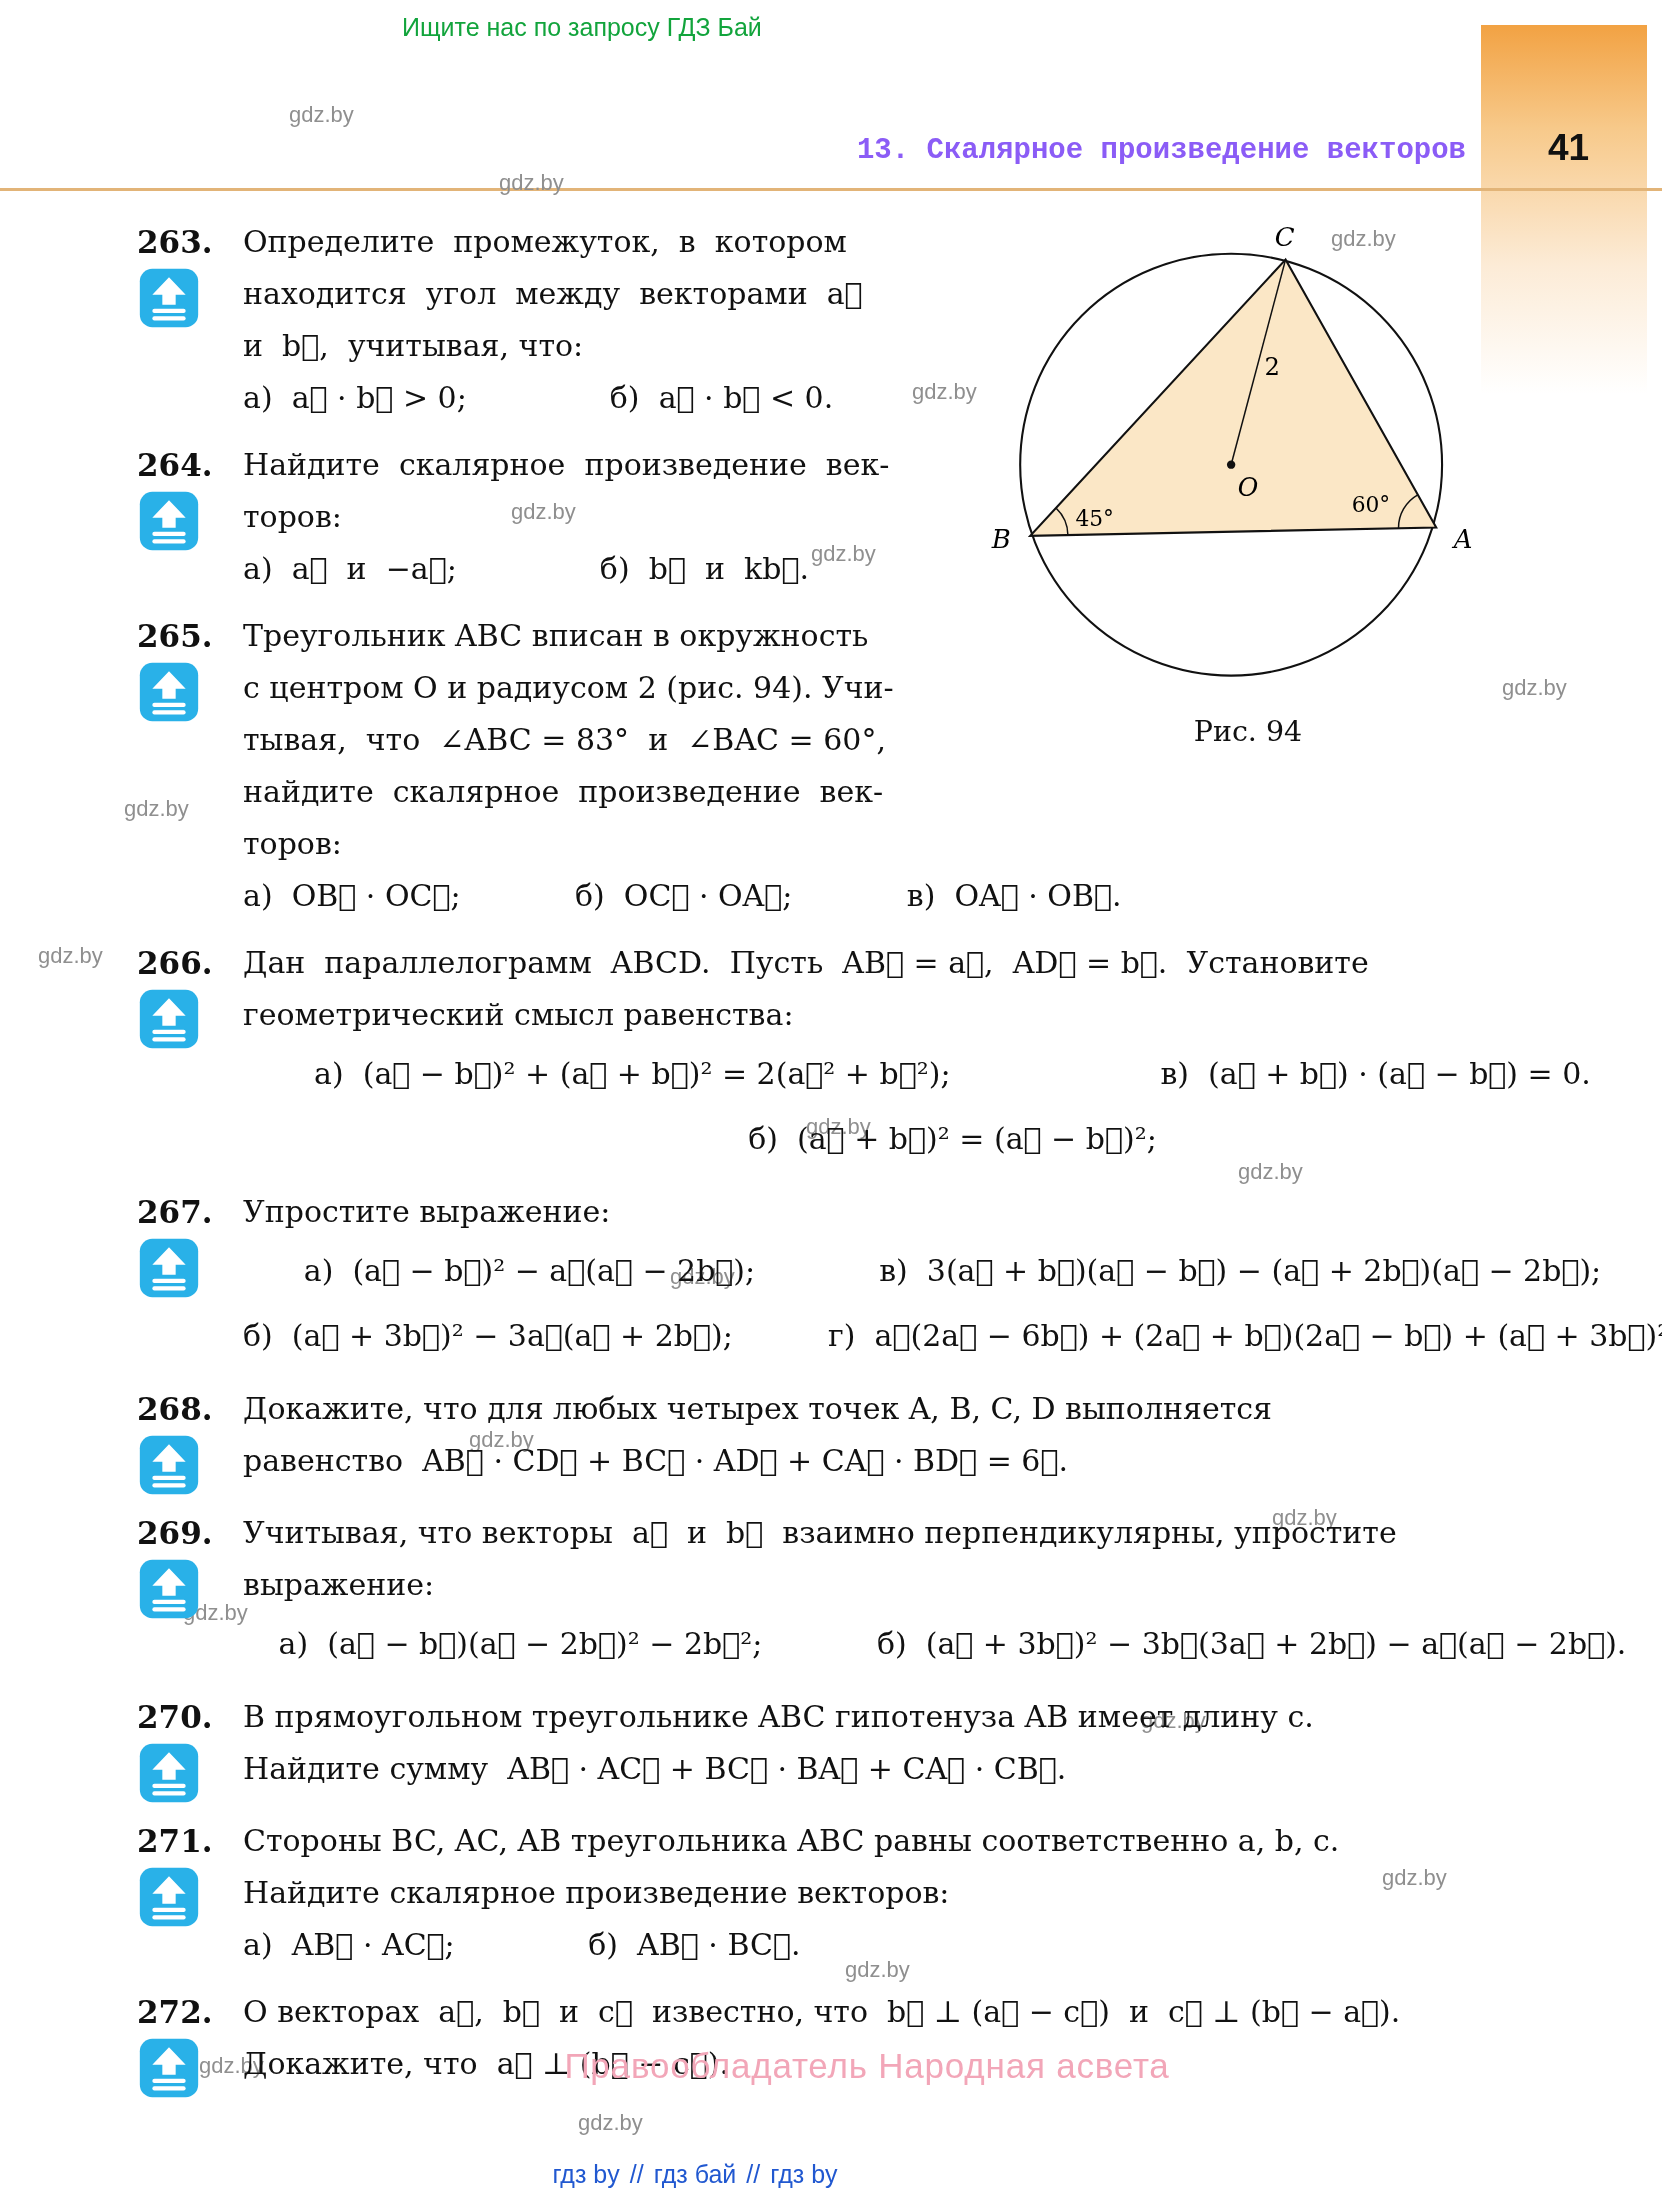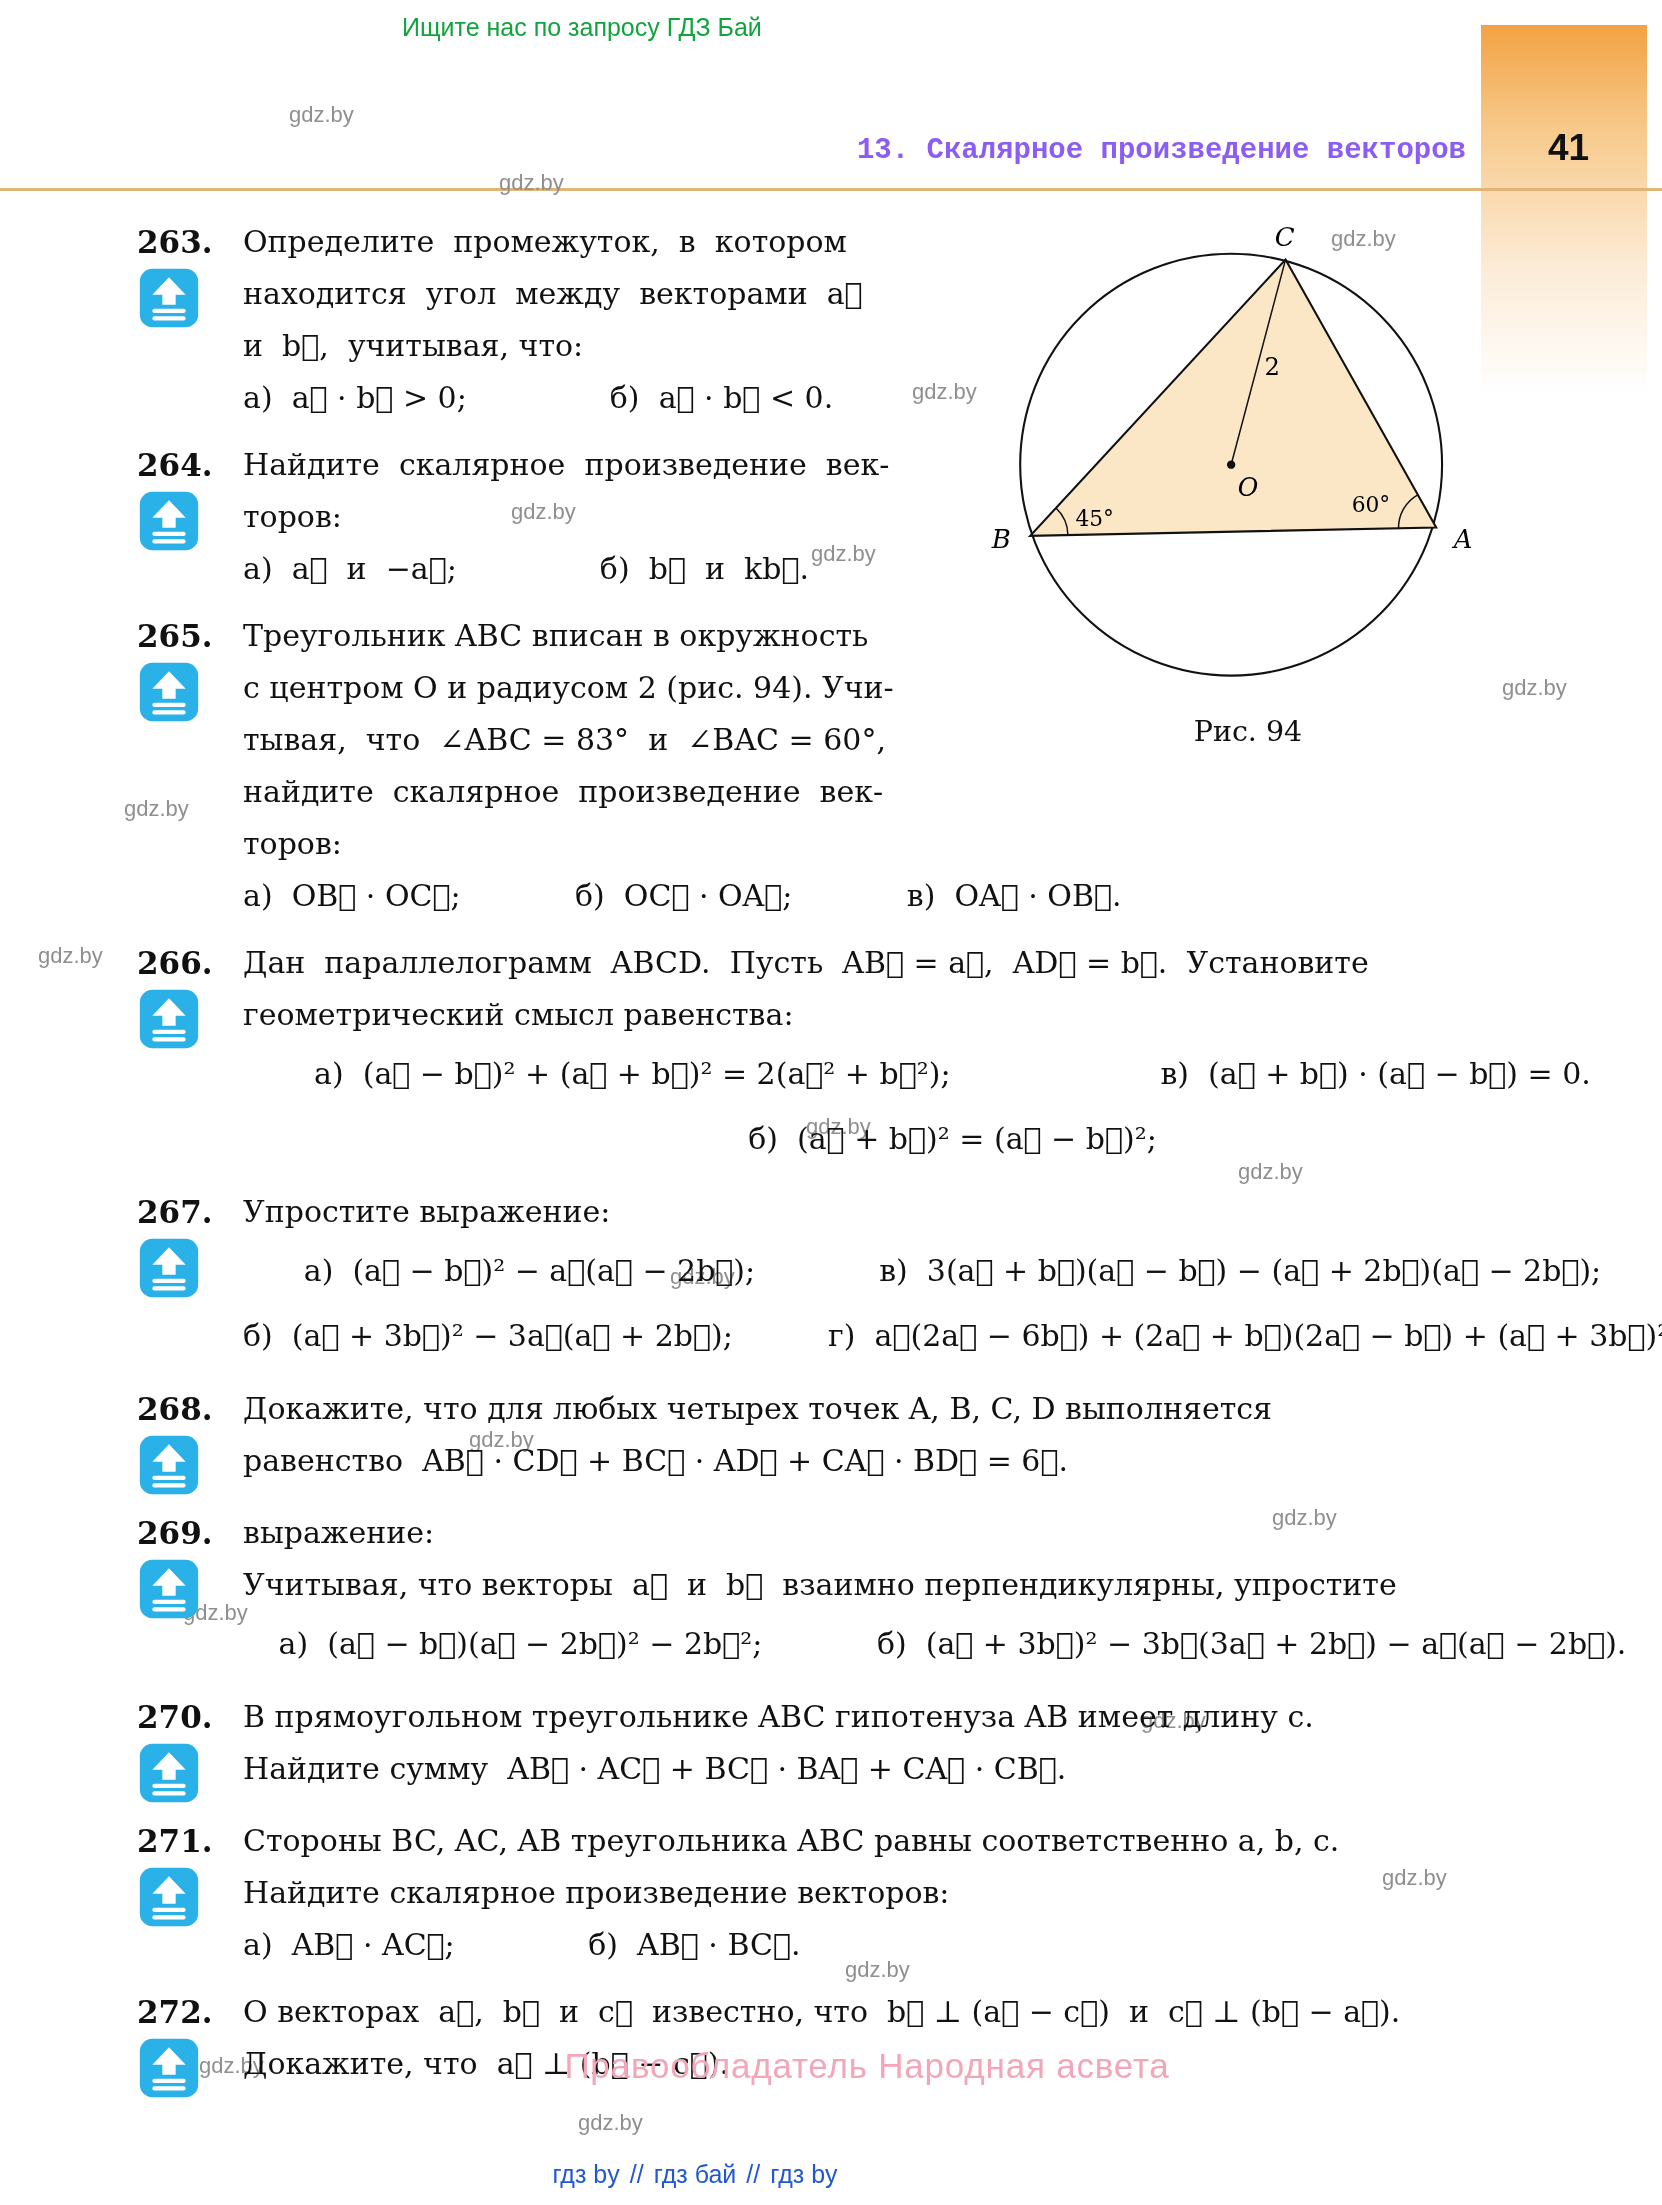--- a/index.html
+++ b/index.html
@@ -206,22 +206,22 @@
     <div class="p-number">269.</div>
     <div class="p-icon">
       <svg width="60" height="60" viewBox="0 0 72 72">
         <rect x="1" y="1" width="70" height="70" rx="15" fill="#29b1e8"></rect>
         <polygon points="36,11 16,32 28,32 28,44 44,44 44,32 56,32" fill="#ffffff"></polygon>
         <rect x="16" y="49" width="40" height="5" rx="2.5" fill="#ffffff"></rect>
         <rect x="16" y="58" width="40" height="5" rx="2.5" fill="#ffffff"></rect>
       </svg>
     </div>
     <div class="p-lines">
+        <div class="line">Учитывая, что векторы  a⃗  и  b⃗  взаимно перпендикулярны, упростите</div>
         <div class="line">выражение:</div>
-        <div class="line">Учитывая, что векторы  a⃗  и  b⃗  взаимно перпендикулярны, упростите</div>
         <div class="line tall">а)  (a⃗ − b⃗)(a⃗ − 2b⃗)² − 2b⃗²;            б)  (a⃗ + 3b⃗)² − 3b⃗(3a⃗ + 2b⃗) − a⃗(a⃗ − 2b⃗).</div>
       </div>
   </div>
     <div class="problem">
     <div class="p-number">270.</div>
     <div class="p-icon">
       <svg width="60" height="60" viewBox="0 0 72 72">
         <rect x="1" y="1" width="70" height="70" rx="15" fill="#29b1e8"></rect>
         <polygon points="36,11 16,32 28,32 28,44 44,44 44,32 56,32" fill="#ffffff"></polygon>
         <rect x="16" y="49" width="40" height="5" rx="2.5" fill="#ffffff"></rect>

